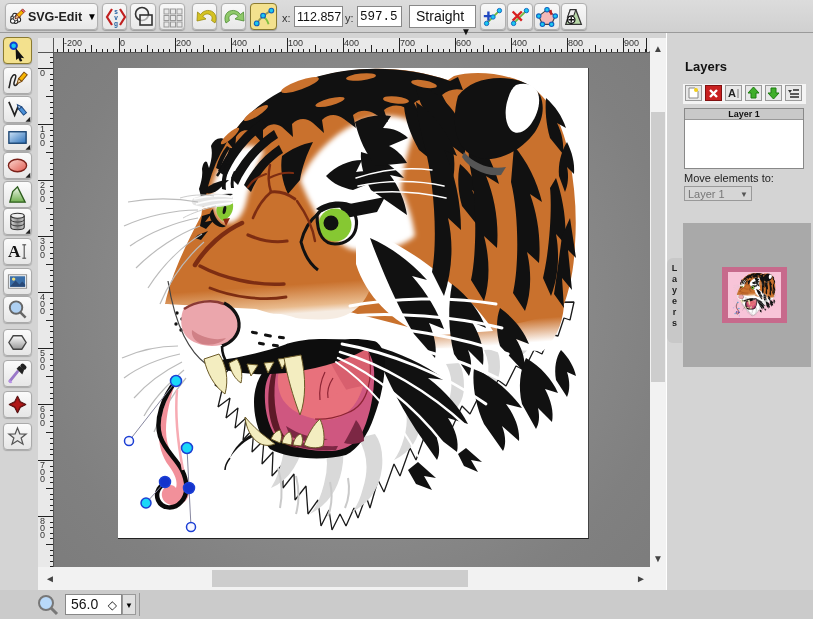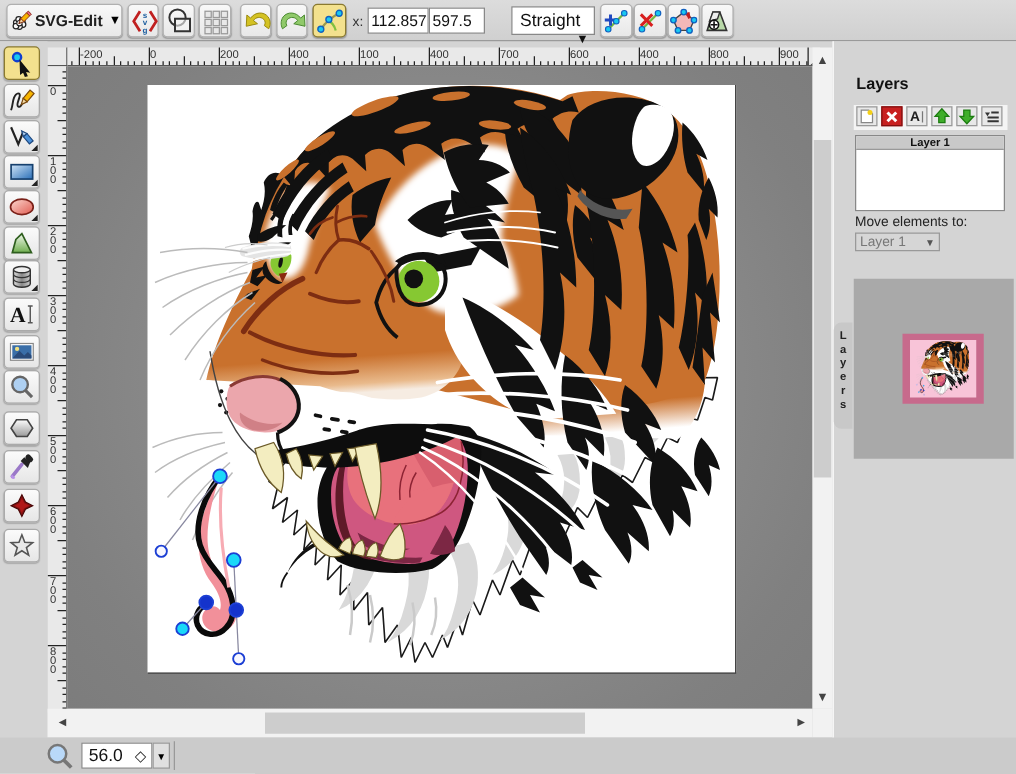--- a/index.html
+++ b/index.html
@@ -616,21 +616,21 @@
 <path d="M4 19 C8 13 12 9 20 5" fill="none" stroke="#9a9a50" stroke-width="2"></path>
 <path d="M10 11 C14 13 16 16 17 20" fill="none" stroke="#80c040" stroke-width="2"></path>
 <circle cx="4" cy="19" r="2.6" fill="#18c8f0" stroke="#1060c0" stroke-width="1.2"></circle>
 <circle cx="11" cy="10.5" r="2.6" fill="#18c8f0" stroke="#1060c0" stroke-width="1.2"></circle>
 <circle cx="20" cy="5" r="2.6" fill="#18c8f0" stroke="#1060c0" stroke-width="1.2"></circle>
 </svg>
       </div>
     <span class="tlabel" style="left:282px;">x:</span>
     <input class="tinput" style="left: 294px; width: 49px;" value="112.857">
     <span class="tlabel" style="left:345px;">y:</span>
-    <input class="tinput" style="left: 343px; width: 45px;" value="597.5">
+    <input class="tinput" style="left: 357px; width: 45px; font-family: Liberation Mono, monospace;" value="597.5">
     <div id="straight">Straight<b>▼</b></div>
     <div class="tbtn" style="left:480px;width:26px;">
         <svg width="22" height="24" viewBox="0 0 24 24">
 <line x1="5" y1="19" x2="19" y2="5" stroke="#70b840" stroke-width="2"></line>
 <path d="M7 6 v10 M2 11 h10" stroke="#2048c0" stroke-width="2.6"></path>
 <circle cx="5" cy="19" r="2.4" fill="#18c8f0" stroke="#1060c0"></circle>
 <circle cx="19" cy="5" r="2.4" fill="#18c8f0" stroke="#1060c0"></circle>
 <circle cx="12" cy="12" r="2.4" fill="#18c8f0" stroke="#1060c0"></circle>
 </svg>
       </div>

